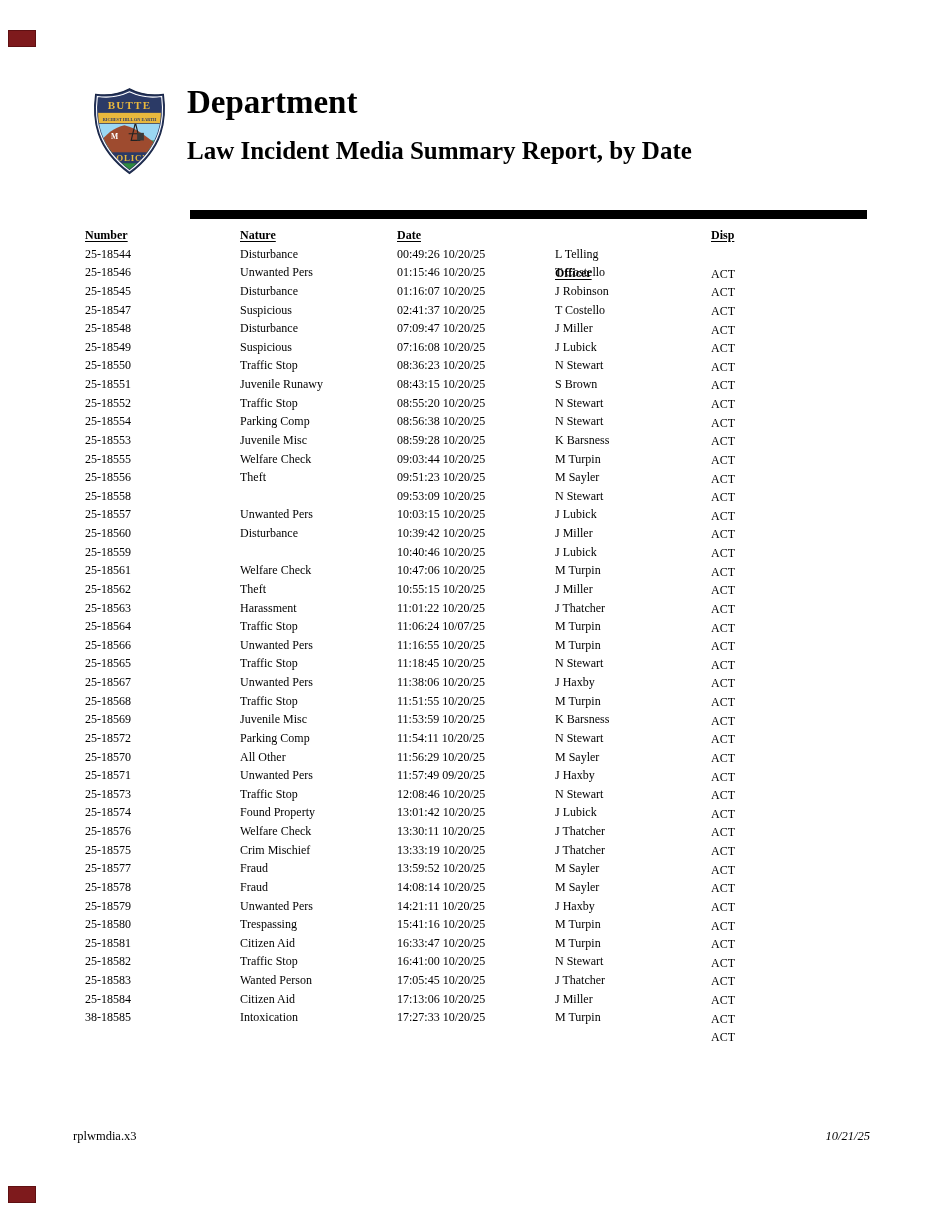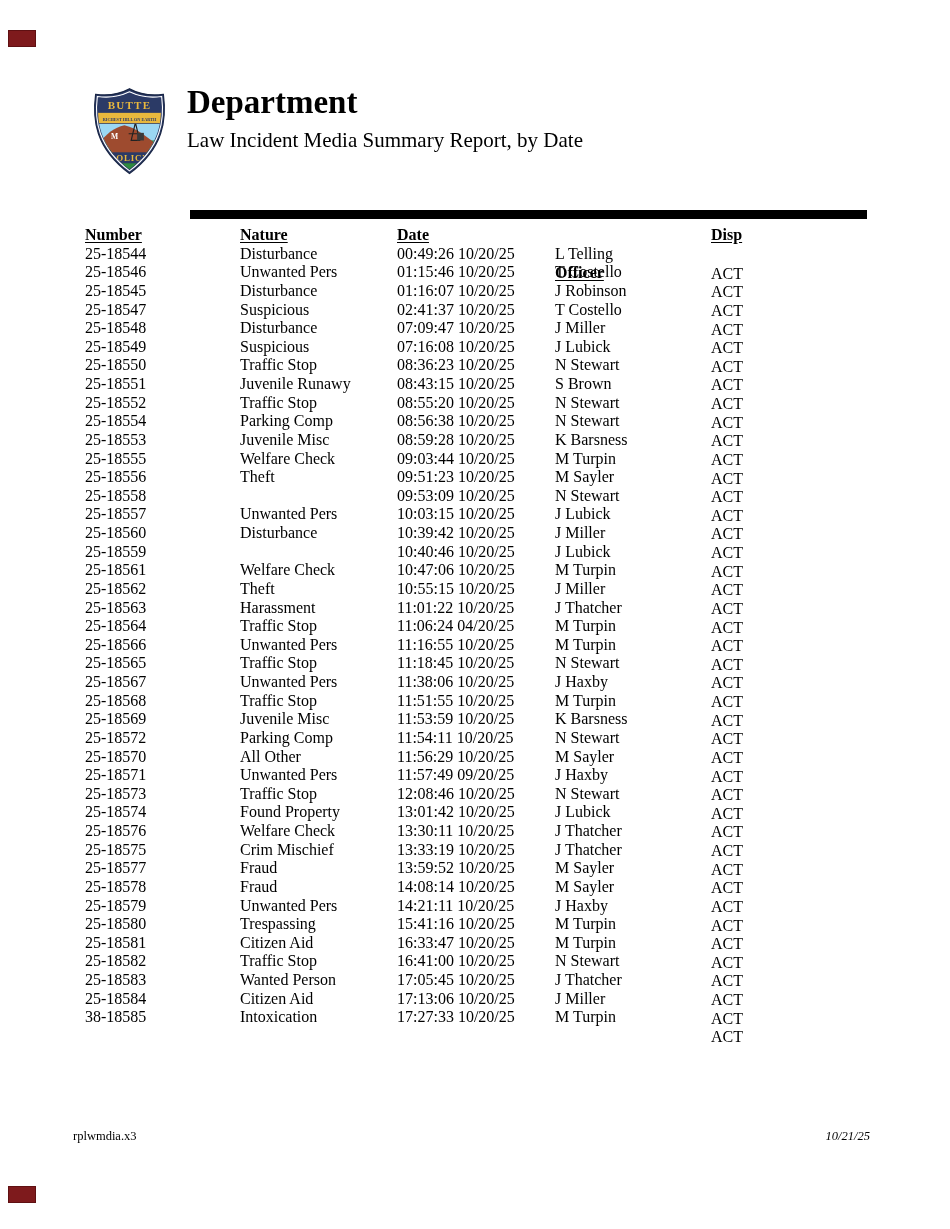--- a/index.html
+++ b/index.html
@@ -14,23 +14,23 @@
   }
   .page-marker{
     position:absolute;left:8px;width:28px;height:17px;
     background:#7e1a1c;border:1px solid #5f1012;box-sizing:border-box;
   }
   .page-marker.top{top:30px;}
   .page-marker.bottom{top:1186px;}
   .badge{position:absolute;left:87px;top:88px;}
   .title-block{position:absolute;left:187px;top:81px;width:710px;}
   .title-line{font-size:33px;font-weight:bold;line-height:42px;white-space:nowrap;}
-  .subtitle{font-size:21px;line-height:26px;margin-top:4px;}
+  .subtitle{font-size:25px;line-height:26px;margin-top:15px;font-weight:bold;}
   .rule{position:absolute;left:190px;top:210px;width:677px;height:9px;background:#000;}
-  .report-table{position:absolute;left:85px;top:226px;width:790px;font-size:16px;}
+  .report-table{position:absolute;left:85px;top:226px;width:790px;font-size:12px;}
   .trow{display:flex;height:18.63px;line-height:18.63px;white-space:nowrap;}
   .trow span{display:block;overflow:visible;}
   .c0{width:155px;}
   .c1{width:157px;}
   .c2{width:158px;}
   .c3{width:156px;}
   .c4{width:156px;margin-top:20px;}
   .thead{font-weight:bold;}
   .thead span{width:auto;}
   .thead .hcell{text-decoration:underline;text-underline-offset:2px;}
@@ -237,21 +237,21 @@
         <div class="trow">
       <span class="c0">25-18563</span>
       <span class="c1">Harassment</span>
       <span class="c2">11:01:22 10/20/25</span>
       <span class="c3">J Thatcher</span>
       <span class="c4">ACT</span>
     </div>
         <div class="trow">
       <span class="c0">25-18564</span>
       <span class="c1">Traffic Stop</span>
-      <span class="c2">11:06:24 04/20/25</span>
+      <span class="c2">11:06:24 10/07/25</span>
       <span class="c3">M Turpin</span>
       <span class="c4">ACT</span>
     </div>
         <div class="trow">
       <span class="c0">25-18566</span>
       <span class="c1">Unwanted Pers</span>
       <span class="c2">11:16:55 10/20/25</span>
       <span class="c3">M Turpin</span>
       <span class="c4">ACT</span>
     </div>

